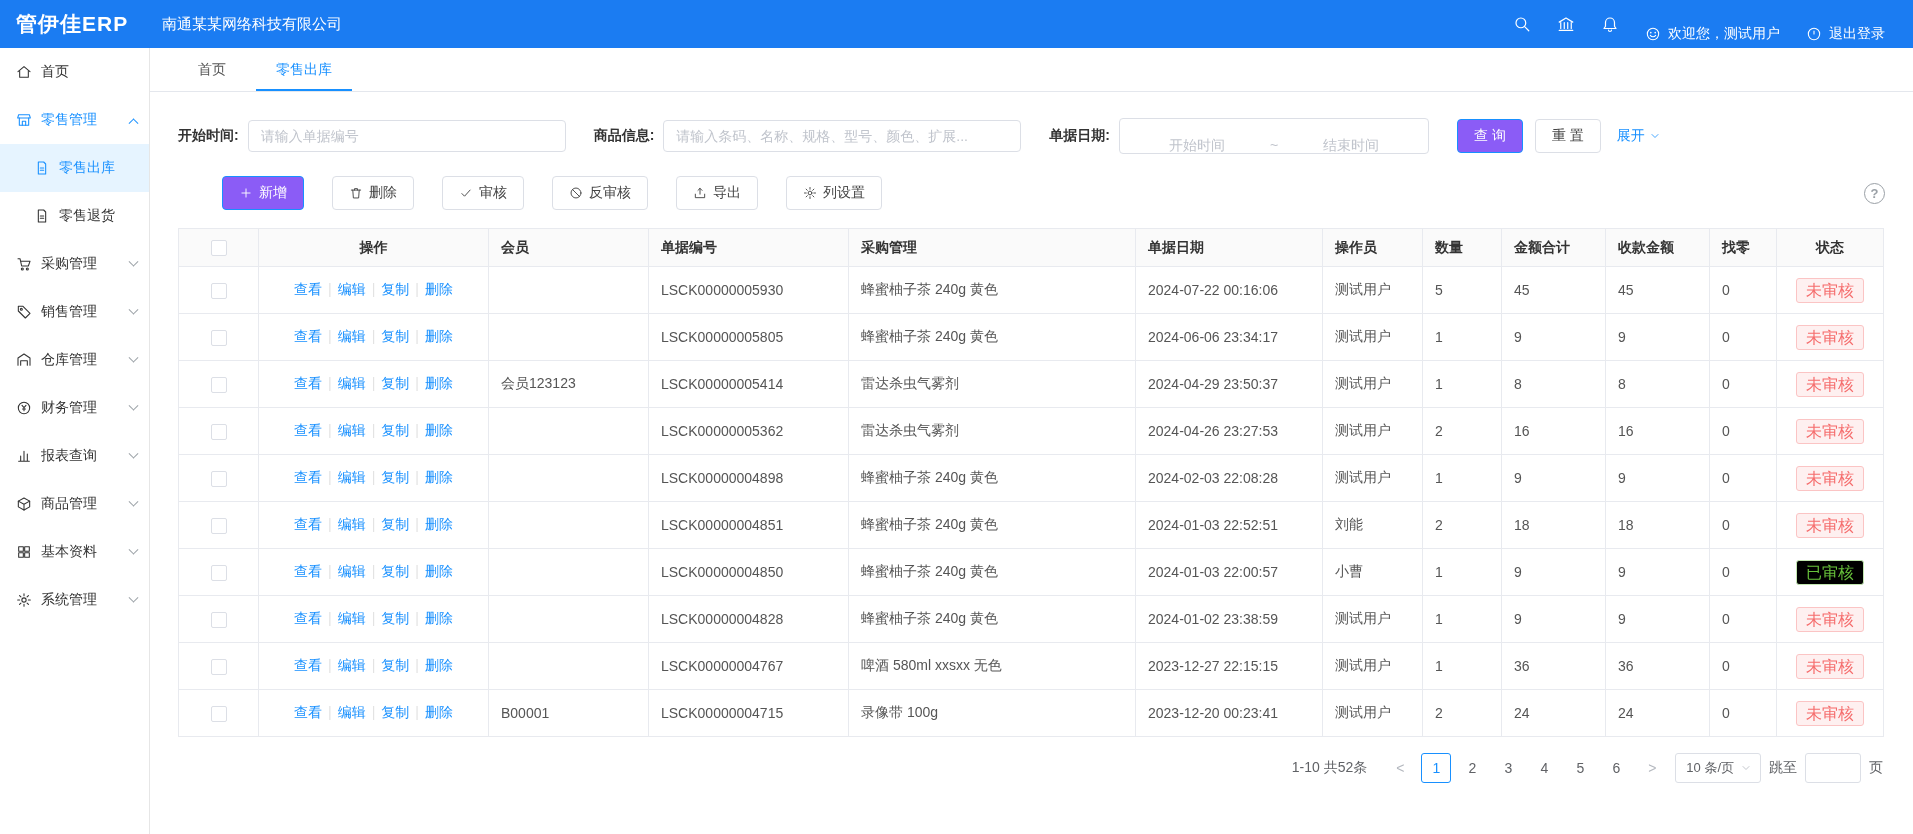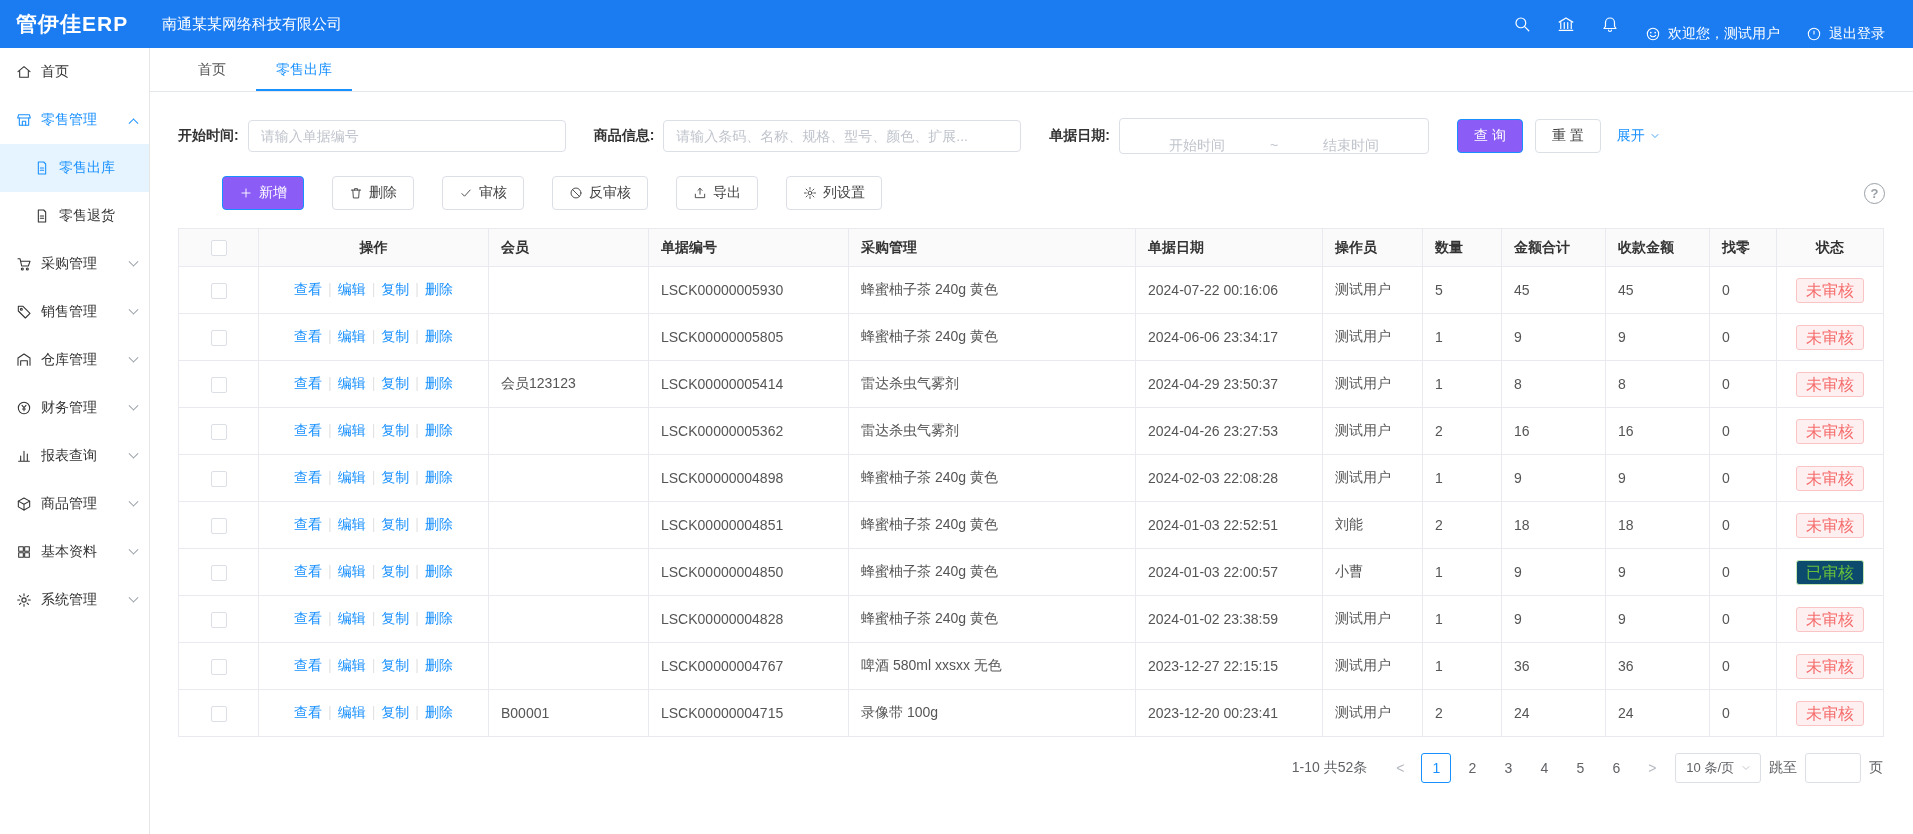--- a/index.html
+++ b/index.html
@@ -70,21 +70,21 @@
   table { border-collapse:collapse; table-layout:fixed; width:1705px; margin-top:18px; }
   th, td { border:1px solid #e8eaef; padding:0 12px; font-size:14px; text-align:left; overflow:hidden; white-space:nowrap; text-overflow:ellipsis; }
   thead th { background:#fafafa; height:38px; font-weight:bold; color:#333; }
   tbody td { height:47px; color:#555; }
   .c-center { text-align:center; }
   input[type=checkbox] { appearance:none; -webkit-appearance:none; width:16px; height:16px; border:1px solid #dcdfe6; border-radius:2px; background:#fff; cursor:pointer; vertical-align:middle; }
   .action-link { color:#1890ff; cursor:pointer; }
   .action-sep { color:#e3e3e3; margin:0 6px; }
   .tag { display:inline-block; height:25px; line-height:23px; padding:0 9px; border-radius:3px; font-size:16px; }
   .tag.red { color:#f56c6c; background:#fef0f0; border:1px solid #fbc4c4; }
-  .tag.green { color:#67c23a; background:#0c4a6e; border:1px solid #c2e7b0; }
+  .tag.green { color:#67c23a; background:#000000; border:1px solid #c2e7b0; }
 
   
   .pagination { width:1705px; margin-top:16px; display:flex; justify-content:flex-end; align-items:center; gap:8px; color:#606266; font-size:14px; }
   .total { margin-right:10px; }
   .pager { display:inline-flex; align-items:center; gap:6px; }
   .page-btn { min-width:30px; height:30px; padding:0 4px; display:inline-flex; align-items:center; justify-content:center; border:1px solid transparent; border-radius:3px; cursor:pointer; color:#606266; }
   .page-btn.nav { color:#b4b8bf; }
   .page-btn.current { border-color:#1890ff; color:#1890ff; background:#fff; }
   .page-size { height:30px; border:1px solid #dcdfe6; border-radius:3px; padding:0 8px 0 10px; display:inline-flex; align-items:center; gap:6px; color:#606266; cursor:pointer; font-size:13px; }
   .page-size .chev-sm { color:#b4b8bf; }

